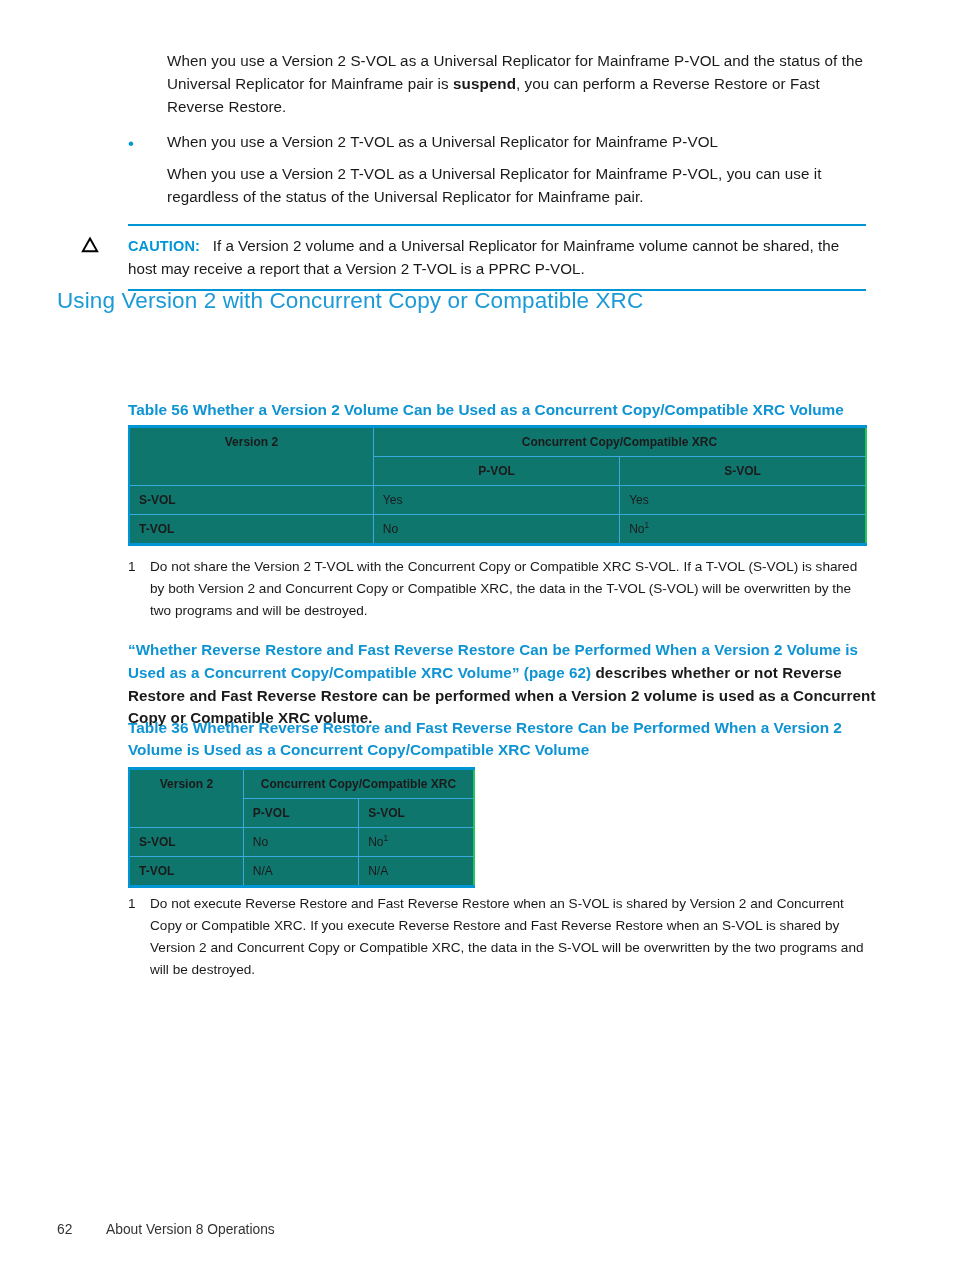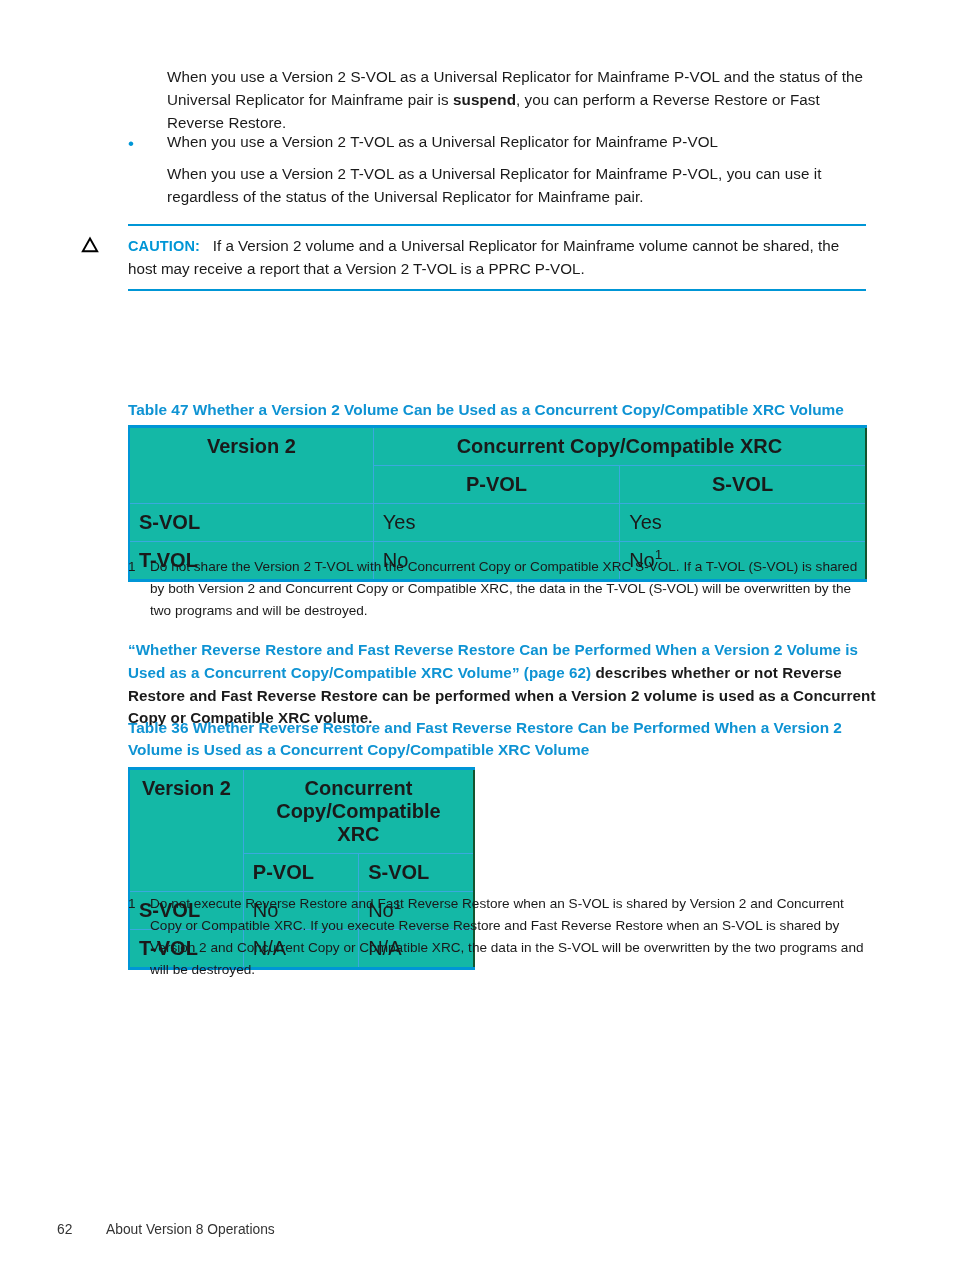--- a/index.html
+++ b/index.html
@@ -30,21 +30,20 @@
   }
   .bold { font-weight: bold; }
   .link { color: #0e93d3; }
 
   
   .intro {
     position: absolute;
     left: 167px;
     top: 50px;
     width: 700px;
-    margin-top: 16px;
   }
   .intro p { margin: 0; }
 
   .bullet-block {
     position: absolute;
     left: 128px;
     top: 131px;
     width: 740px;
   }
   .bullet-row {
@@ -125,41 +124,41 @@
     font-weight: bold;
     color: #0e93d3;
     line-height: 1.42;
     width: 760px;
   }
 
   
   table.doc-table {
     position: absolute;
     border-collapse: collapse;
-    font-size: 20px;
+    font-size: 12px;
     color: #1a1a1a;
-    background: #14b8a6;
+    background: #0f766e;
   }
   table.doc-table th,
   table.doc-table td {
     border: 1px solid #3aa9de;
     padding: 7px 9px;
     vertical-align: top;
     font-weight: normal;
     text-align: left;
   }
   table.doc-table th {
     font-weight: bold;
   }
   table.doc-table th.ctr { text-align: center; }
   table.doc-table td.rowhead { font-weight: bold; }
   table.doc-table tr.top-edge > * { border-top: 3px solid #0096d6; }
   table.doc-table tr.bottom-edge > * { border-bottom: 3px solid #0096d6; }
   table.doc-table .colL { border-left: 2px solid #0096d6; }
-  table.doc-table .colR { border-right: 2px solid #14532d; }
+  table.doc-table .colR { border-right: 2px solid #22c55e; }
   sup { font-size: 0.68em; vertical-align: super; line-height: 0; }
 
   
   .footnote {
     position: absolute;
     display: flex;
     font-size: 13.6px;
     line-height: 1.62;
     color: #1a1a1a;
   }
@@ -206,23 +205,24 @@
       <span class="caution-icon">
         <svg width="18" height="18" viewBox="0 0 18 18" aria-hidden="true">
           <polygon points="9,2.5 16.2,15.3 1.8,15.3" fill="none" stroke="#000000" stroke-width="1.9" stroke-linejoin="miter"></polygon>
         </svg>
       </span>
       <span class="caution-label">CAUTION:</span><span class="caution-text">&nbsp;&nbsp;&nbsp;<span>If a Version 2 volume and a Universal Replicator for Mainframe volume cannot be shared, the host may receive a report that a Version 2 T-VOL is a PPRC P-VOL.</span></span>
     </div>
     <div class="rule"></div>
   </div>
 
-
-
-  <div class="table-caption" style="left:128px; top:399px;">Table 47 Whether a Version 2 Volume Can be Used as a Concurrent Copy/Compatible XRC Volume</div>
+  <h2 class="section-heading">Using Version 2 with Concurrent Copy or Compatible XRC</h2>
+
+
+  <div class="table-caption" style="left:128px; top:399px;">Table 56 Whether a Version 2 Volume Can be Used as a Concurrent Copy/Compatible XRC Volume</div>
 
   <table class="doc-table" style="left:128px; top:425px; width:739px;">
     <colgroup>
       <col style="width:245px">
       <col style="width:247px">
       <col style="width:247px">
     </colgroup>
     <thead>
       <tr class="top-edge">
         <th class="ctr colL" rowspan="2">Version 2</th>

